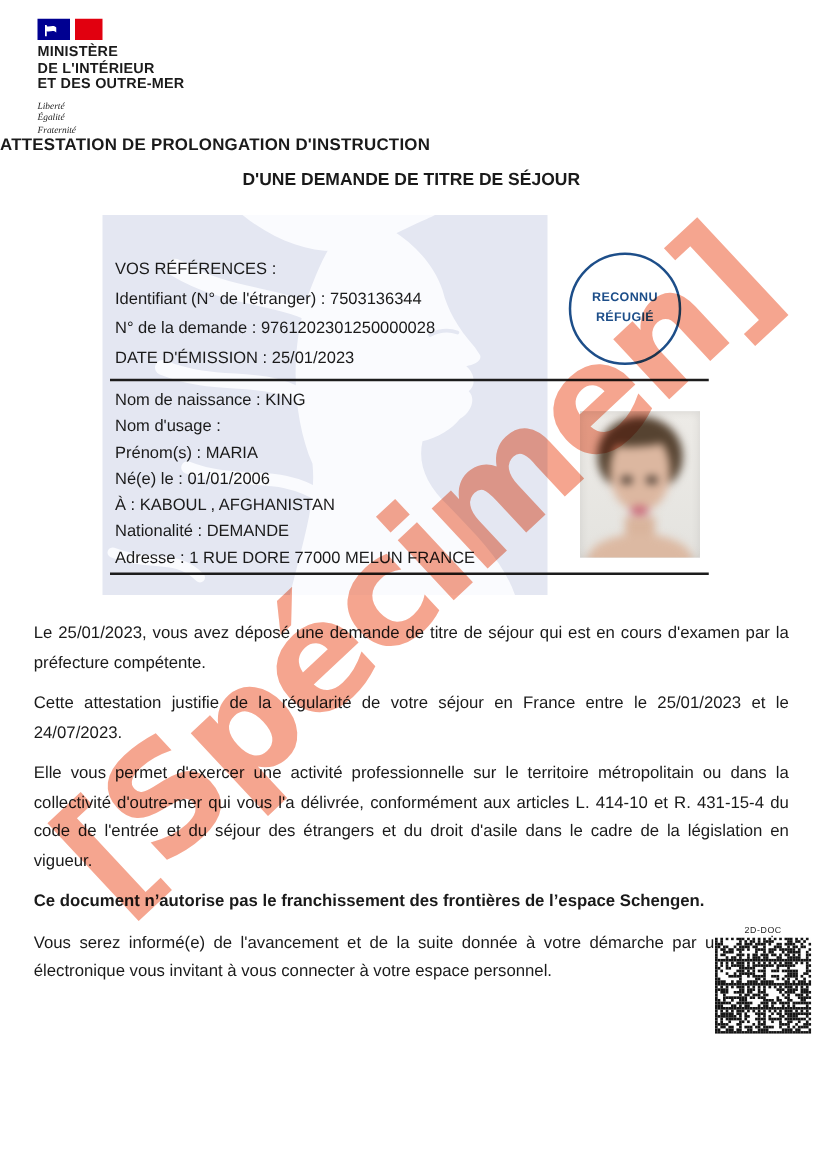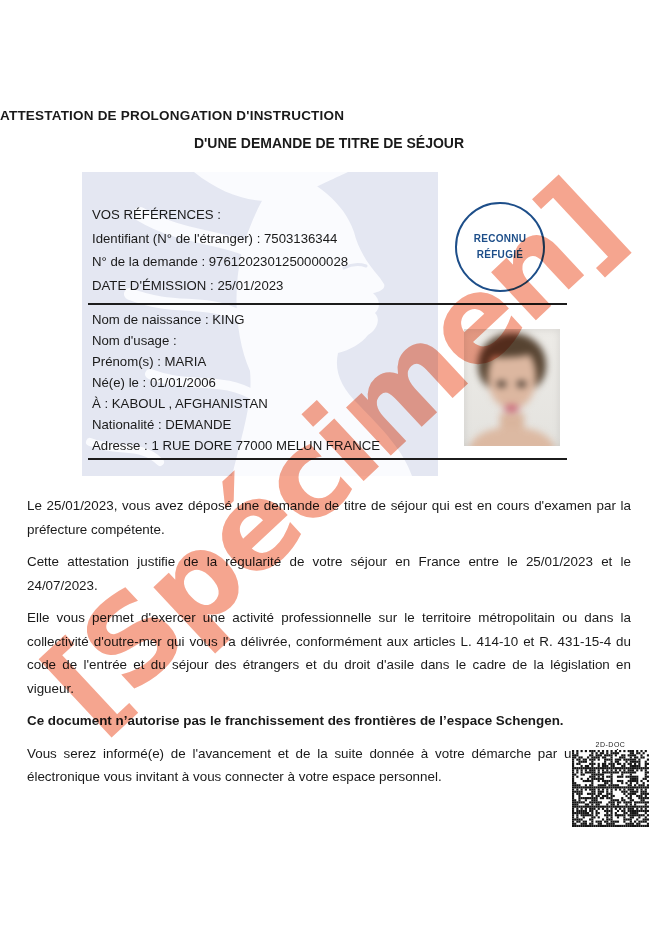--- a/index.html
+++ b/index.html
@@ -69,20 +69,41 @@
   .specimen{position:absolute;left:-69px;top:385px;width:800px;text-align:center;
             font-weight:bold;font-size:120px;letter-spacing:-4px;color:#f5a58f;
             transform:rotate(-43deg);mix-blend-mode:multiply;pointer-events:none;z-index:50;
             font-family:"DejaVu Sans","Liberation Sans",sans-serif;}
 </style>
 </head>
 <body>
 
 <div class="page">
 
+  <div class="logo">
+    <div class="flag">
+      <div class="blue">
+        <svg width="26" height="17" viewBox="0 0 26 17">
+          <path d="M6 5 C9 8,12 4,15 7 L15 11 C12 8,9 12,6 9 Z" fill="#fff"></path>
+          <rect x="6" y="5" width="1.4" height="9" fill="#fff"></rect>
+        </svg>
+      </div>
+      <div class="red"></div>
+    </div>
+    <div class="ministry">
+      <div>MINISTÈRE</div>
+      <div>DE L'INTÉRIEUR</div>
+      <div>ET DES OUTRE-MER</div>
+    </div>
+    <div class="motto">
+      <div>Liberté</div>
+      <div>Égalité</div>
+      <div>Fraternité</div>
+    </div>
+  </div>
 
   <div class="title1">ATTESTATION DE PROLONGATION D'INSTRUCTION</div>
   <div class="title2">D'UNE DEMANDE DE TITRE DE SÉJOUR</div>
 
   <div class="panel">
     <svg width="356" height="304" viewBox="0 0 356 304">
       <path fill="#fafbfe" d="M205 0 C232 8 262 30 272 60 C276 76 284 90 298 106 L302 112
         C304 117 297 120 291 121 C298 127 299 136 293 141 C299 147 295 158 286 163
         C279 172 268 178 256 181 C252 199 259 216 277 233 C301 258 321 278 330 304
         L150 304 C161 259 171 229 168 199 C151 160 149 100 168 55 C180 24 192 8 205 0 Z"></path>

